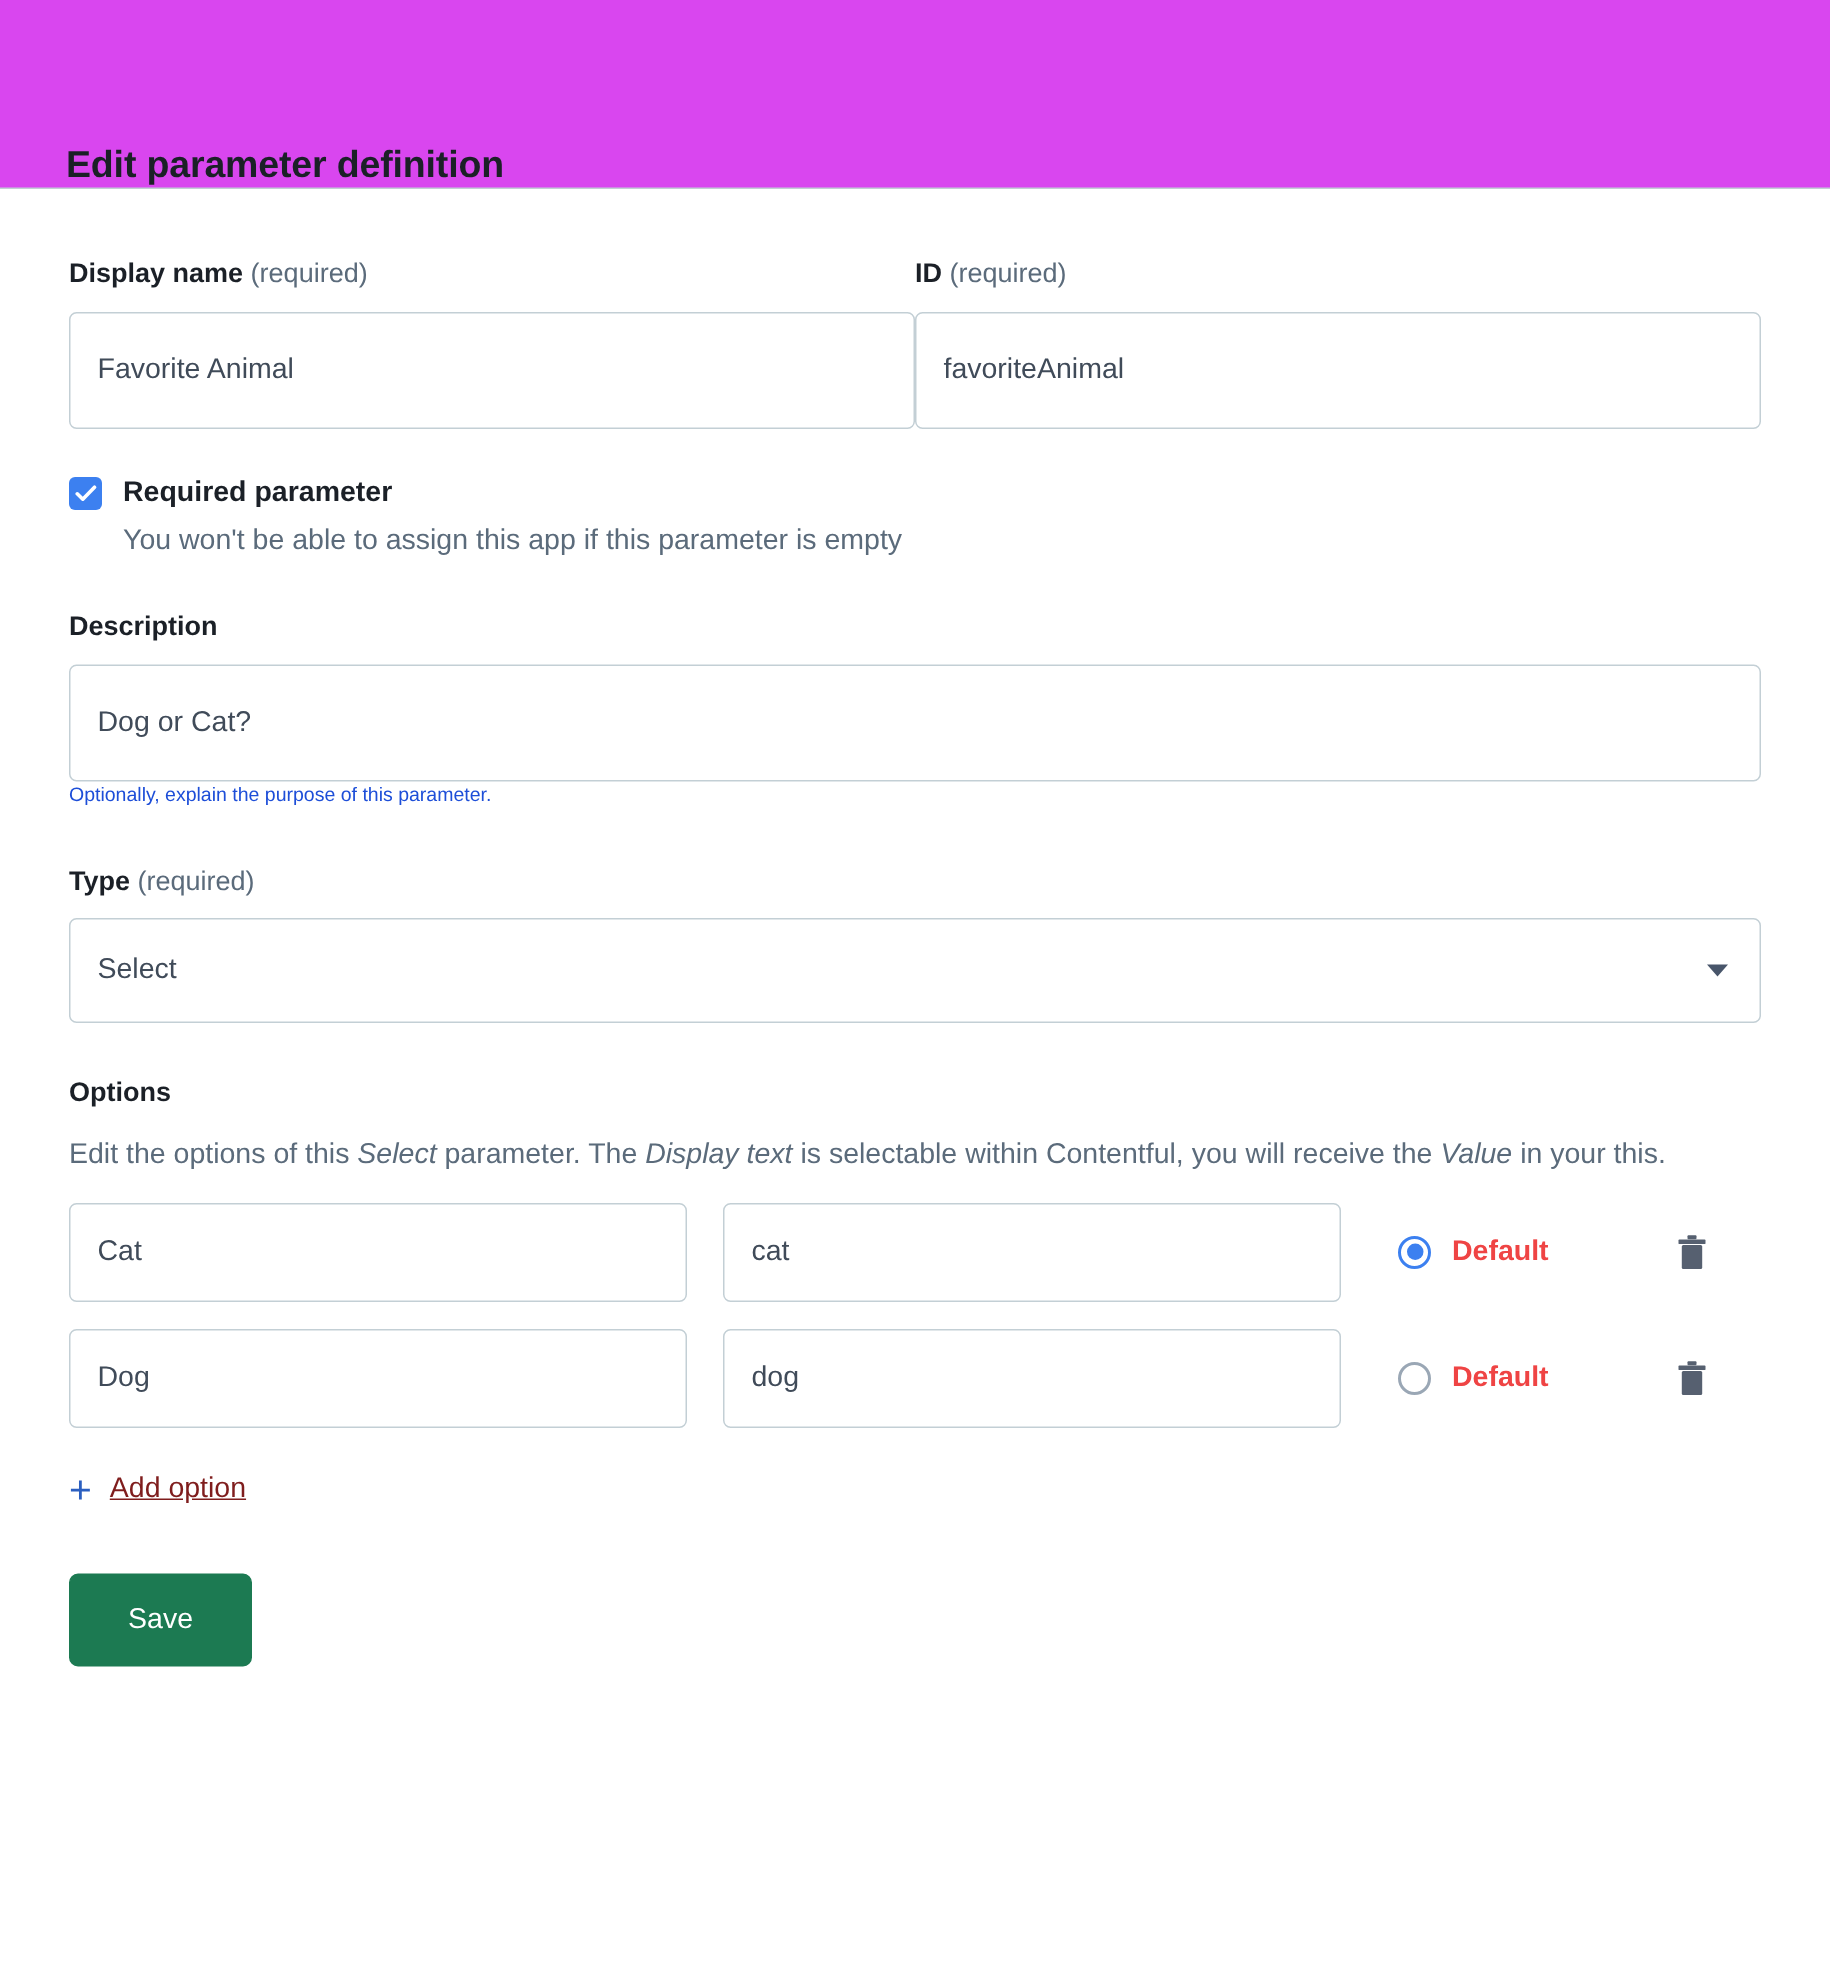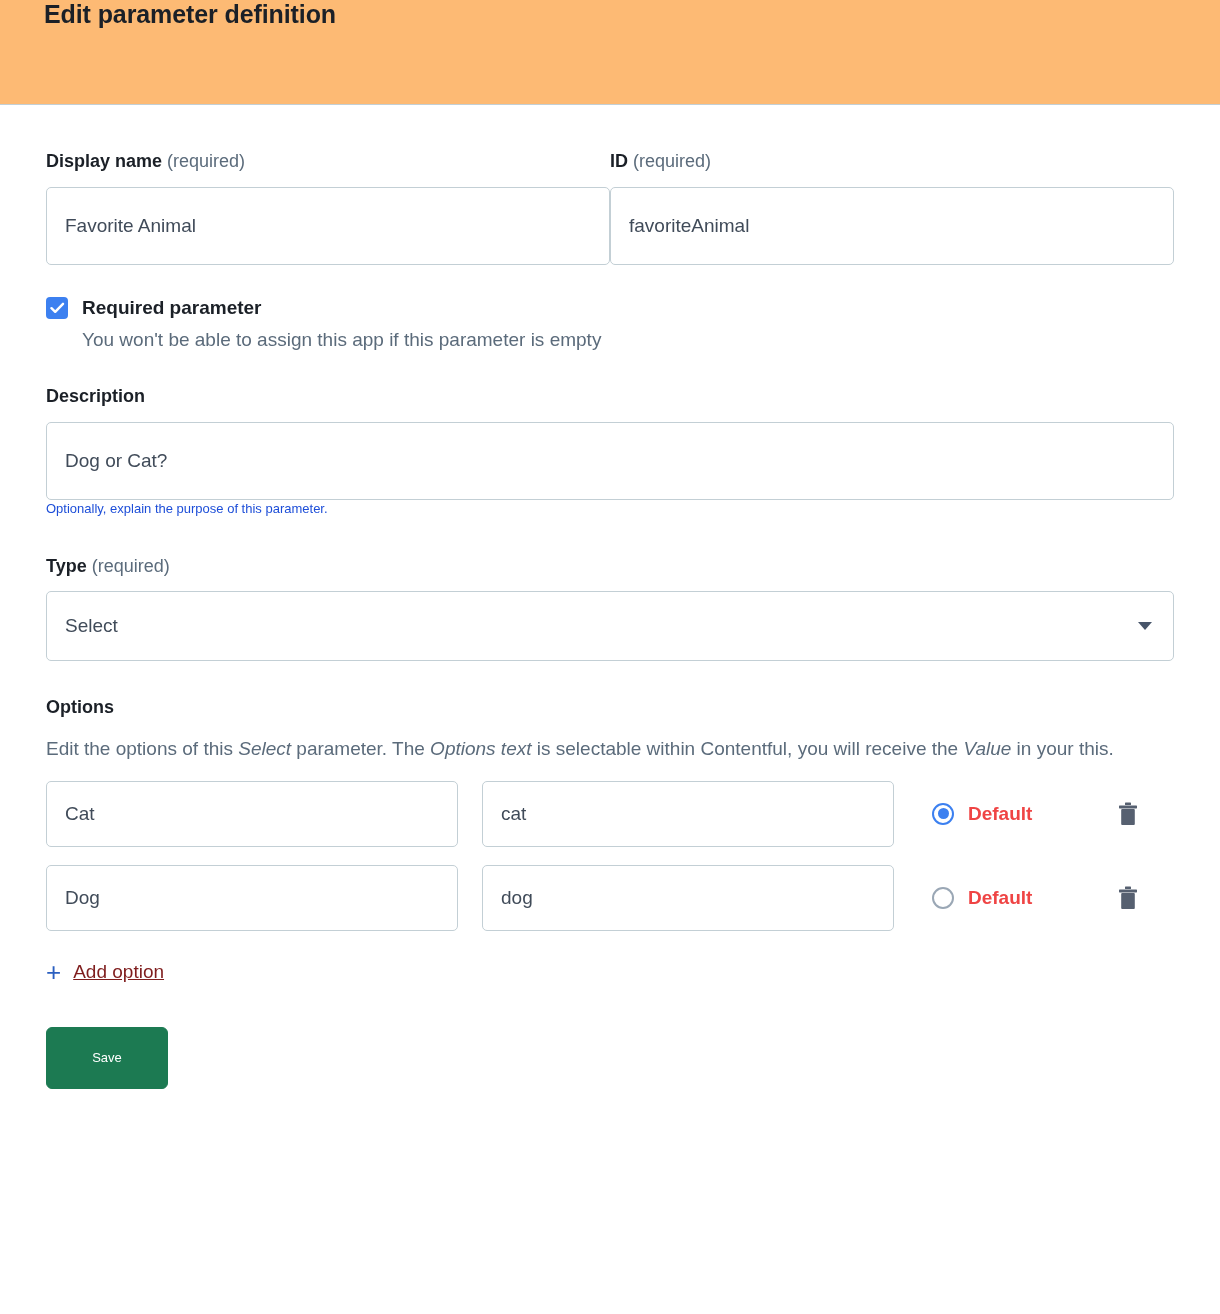--- a/index.html
+++ b/index.html
@@ -12,25 +12,25 @@
     width: 1220px;
     height: 1314px;
     background: #ffffff;
     font-family: "Liberation Sans", "DejaVu Sans", sans-serif;
     color: #2a3039;
     -webkit-font-smoothing: antialiased;
   }
 
   
   .dialog-header {
-    height: 105px;
-    background: #fdba74;
+    height: 126px;
+    background: #d946ef;
     border-bottom: 1px solid #c3cfd5;
     display: flex;
-    align-items: flex-start;
+    align-items: flex-end;
     padding: 0 44px;
   }
   .dialog-title {
     font-size: 25px;
     font-weight: bold;
     color: #1b2027;
     letter-spacing: -0.1px;
     margin: 0;
   }
 
@@ -231,21 +231,21 @@
 
   
   .footer-actions {
     display: flex;
     gap: 28px;
     margin-top: 42px;
     padding-bottom: 40px;
   }
   .btn {
     font-family: inherit;
-    font-size: 13px;
+    font-size: 19px;
     border-radius: 6px;
     cursor: pointer;
     height: 62px;
     padding: 0 26px;
     min-width: 122px;
     border: 1px solid transparent;
   }
   .btn-primary {
     background: #1c7a52;
     color: #ffffff;
@@ -308,21 +308,21 @@
     </div>
     <div class="select-wrap">
       <input class="select-input" type="text" readonly="" value="Select" style="">
       <span class="select-caret"></span>
     </div>
   </div>
 
   <div class="section-options">
     <div class="field-label">Options</div>
     <div class="options-intro">
-      <span>Edit the options of this </span><em>Select</em><span> parameter. The </span><em>Options text</em><span> is selectable within Contentful, you will receive the </span><em>Value</em><span> in your this.</span>
+      <span>Edit the options of this </span><em>Select</em><span> parameter. The </span><em>Display text</em><span> is selectable within Contentful, you will receive the </span><em>Value</em><span> in your this.</span>
     </div>
 
     
     <div class="option-row">
       <div class="opt-display">
         <input class="text-input" type="text" value="Cat" style="">
       </div>
       <div class="opt-value">
         <input class="text-input" type="text" value="cat" style="">
       </div>

